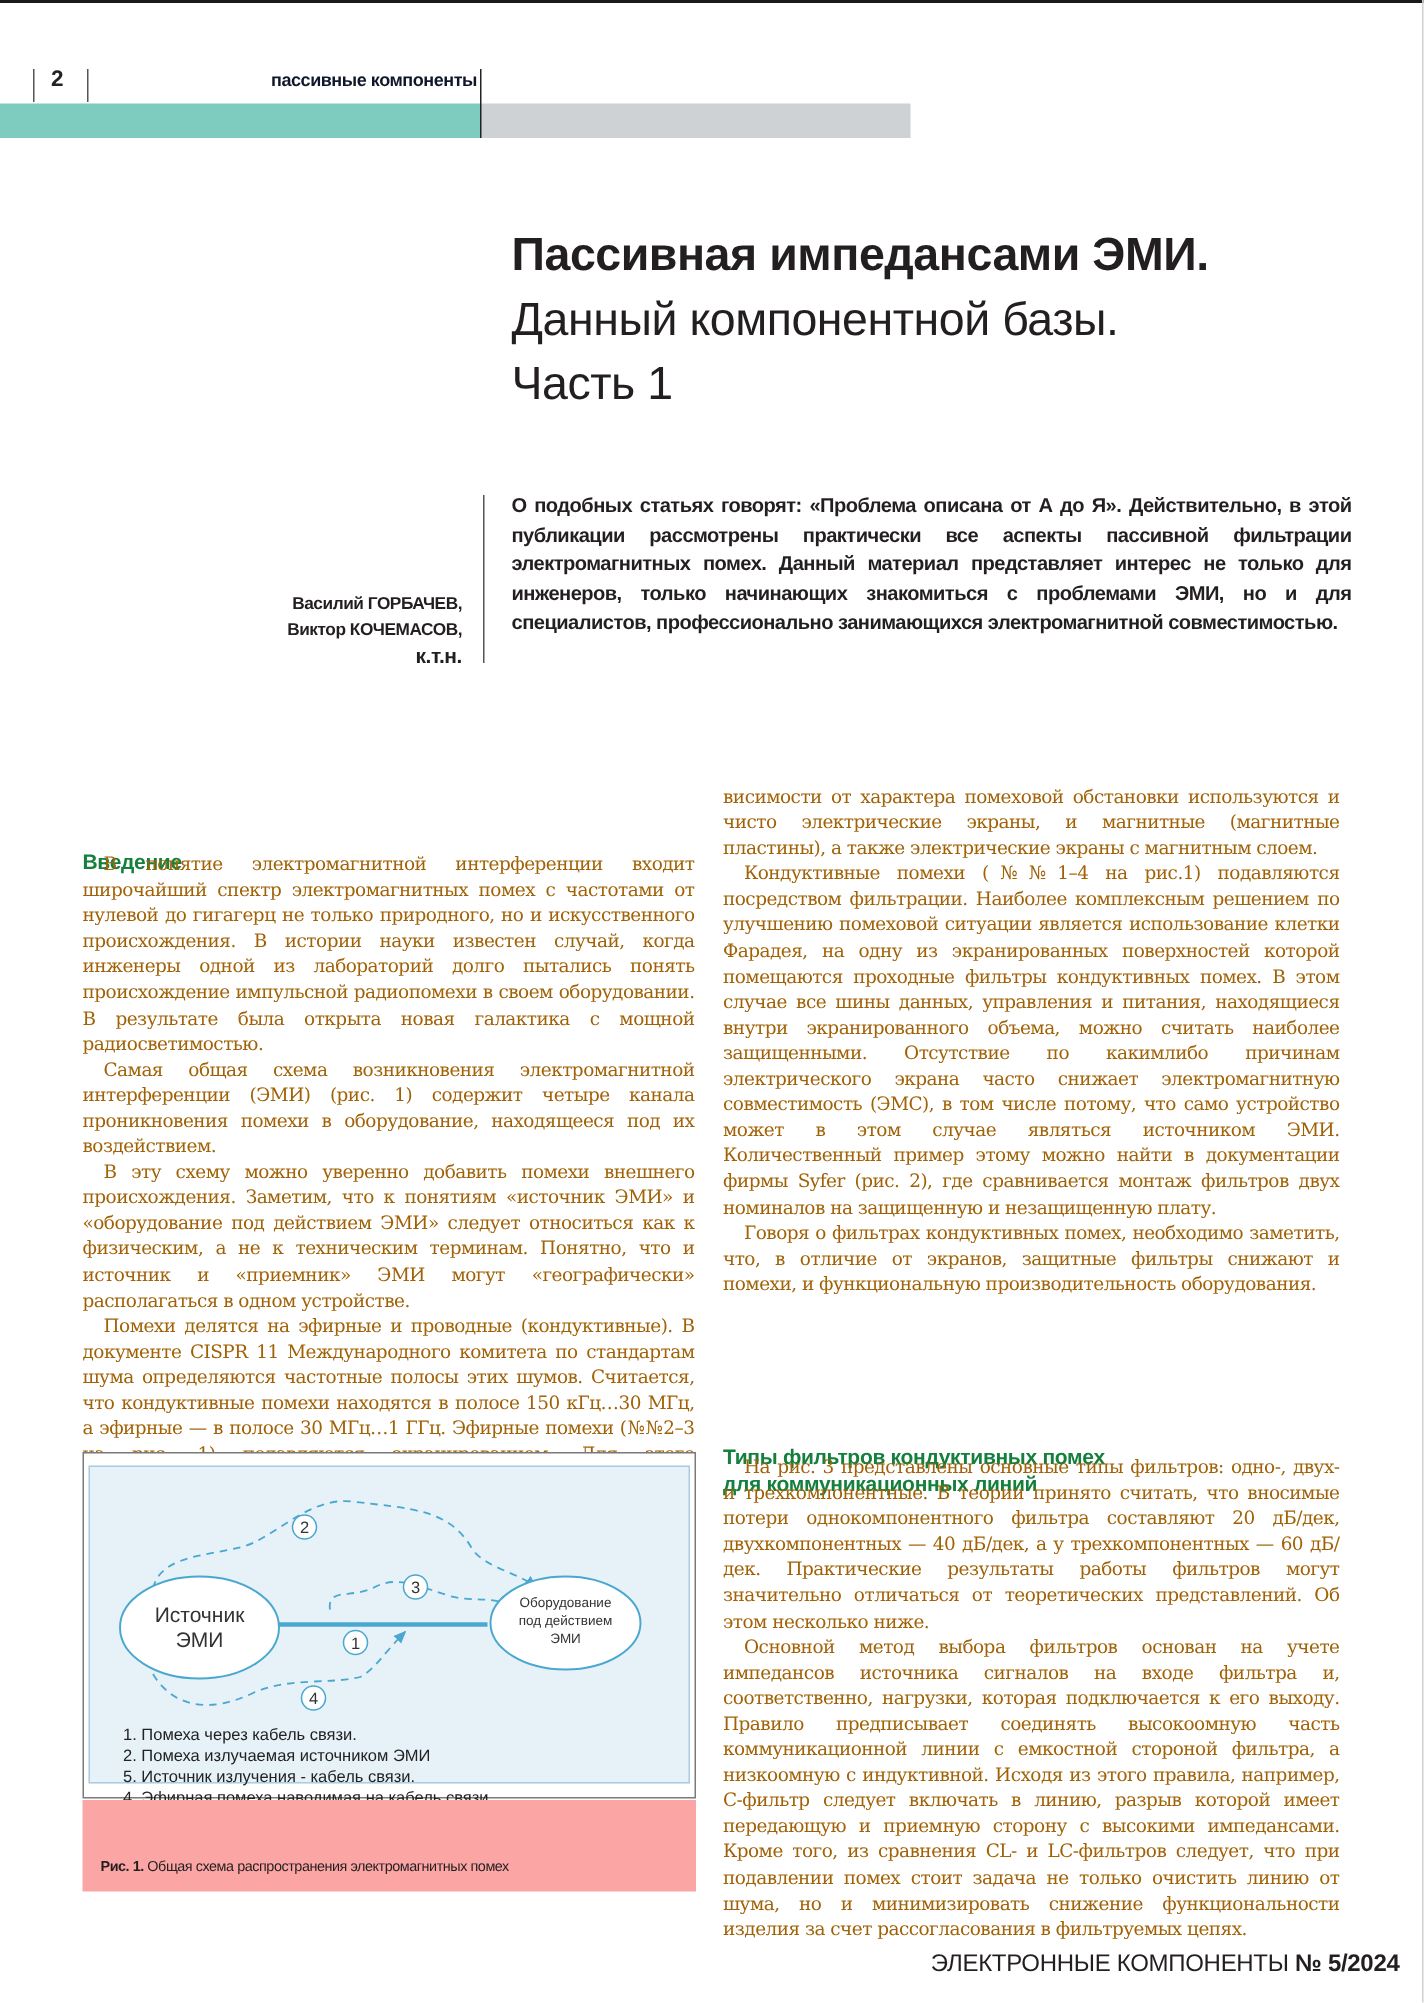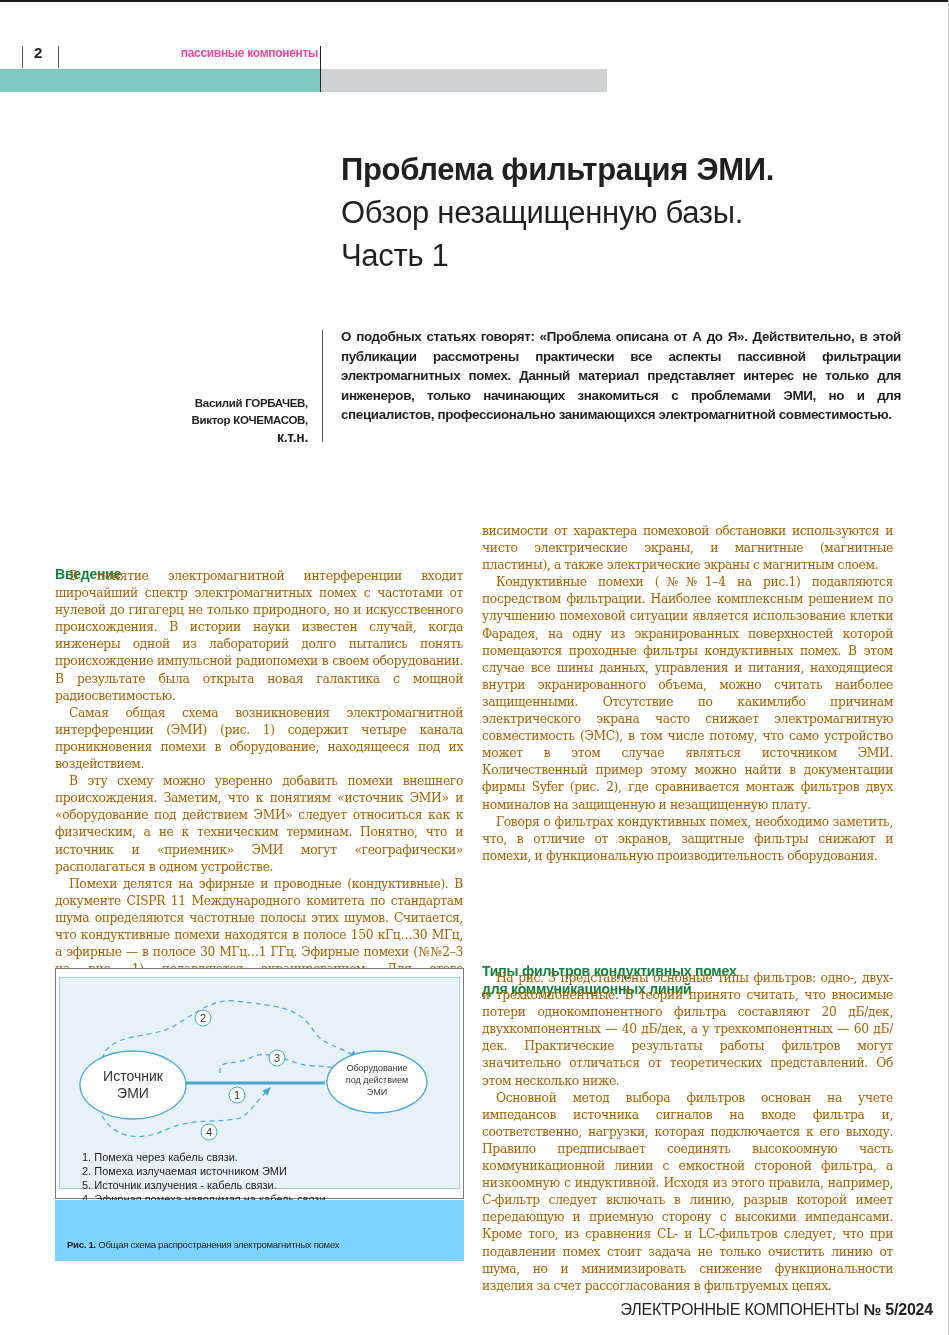--- a/index.html
+++ b/index.html
@@ -7,21 +7,21 @@
       width: 949px; height: 1335px; position: relative; overflow: hidden;
       background: #ffffff; color: #231f20;
       font-family: "DejaVu Serif", serif;
     }
     .topline { position: absolute; left: 0; top: 0; width: 949px; height: 2px; background: #1a1a1a; }
     .rightline { position: absolute; right: 0; top: 0; width: 1px; height: 1335px; background: #d0d0d0; }
 
     
     .hdr-tick { position: absolute; width: 1px; background: #555; }
     .page-num { position: absolute; left: 34px; top: 44px; font-family: "Liberation Sans", sans-serif; font-weight: bold; font-size: 15px; color: #222; }
-    .section-label { position: absolute; left: 140px; top: 46px; width: 178px; text-align: right; font-family: "Liberation Sans", sans-serif; font-weight: bold; font-size: 12px; letter-spacing: -0.3px; color: #ec4899; }
+    .section-label { position: absolute; left: 140px; top: 46px; width: 178px; text-align: right; font-family: "Liberation Sans", sans-serif; font-weight: bold; font-size: 12px; letter-spacing: -0.3px; color: #0f172a; }
     .band-teal { position: absolute; left: 0; top: 69px; width: 321px; height: 23px; background: #7ecbbf; }
     .band-gray { position: absolute; left: 321px; top: 69px; width: 286px; height: 23px; background: #cfd2d4; }
     .band-divider { position: absolute; left: 320px; top: 46px; width: 1px; height: 46px; background: #222; }
 
     
     .title { position: absolute; left: 341px; top: 148px; font-family: "Liberation Sans", sans-serif; color: #231f20; }
     .title .t1 { font-weight: bold; font-size: 31px; line-height: 43px; letter-spacing: -0.3px; }
     .title .t2 { font-size: 31px; line-height: 43px; letter-spacing: -0.3px; }
 
     
@@ -38,21 +38,21 @@
     .col-right { left: 482px; top: 523px; width: 411px; }
     .h2 { position: absolute; font-family: "Liberation Sans", sans-serif; font-weight: bold; font-size: 14px; line-height: 18px; color: #15803d; letter-spacing: -0.2px; margin-top: 43px; }
     .h2-intro { left: 55px; top: 522px; }
     .h2-types { left: 482px; top: 919px; }
     .col-right2 { left: 482px; top: 970px; width: 411px; }
 
     
     .figure { position: absolute; left: 55px; top: 968px; width: 409px; height: 293px; }
     .fig-frame { position: absolute; left: 0; top: 0; width: 407px; height: 229px; border: 1px solid #7a7a7a; background: #ffffff; }
     .fig-inner { position: absolute; left: 3px; top: 8px; width: 399px; height: 210px; background: #e6f1f8; border: 1px solid #a9cde0; }
-    .fig-caption { position: absolute; left: 0; top: 232px; width: 409px; height: 61px; background: #7dd3fc; }
+    .fig-caption { position: absolute; left: 0; top: 232px; width: 409px; height: 61px; background: #fca5a5; }
     .fig-caption .cap { position: absolute; left: 12px; top: 39px; font-family: "Liberation Sans", sans-serif; font-size: 9.6px; color: #231f20; letter-spacing: -0.3px; }
     .fig-caption .cap b { font-weight: bold; }
     .legend { position: absolute; left: 22px; top: 172px; font-family: Liberation Sans, sans-serif; font-size: 11px; line-height: 14px; color: #222; }
     .legend div { white-space: nowrap; }
     svg text { font-family: "Liberation Sans", sans-serif; }
 
     .footer { position: absolute; right: 16px; top: 1301px; font-family: "Liberation Sans", sans-serif; font-size: 16px; color: #231f20; letter-spacing: -0.2px; text-align: right; }
     .footer b { font-weight: bold; }
   </style>
 </head>
@@ -63,22 +63,22 @@
 
 <div class="hdr-tick" style="left:22px;top:46px;height:22px;"></div>
 <div class="hdr-tick" style="left:58px;top:46px;height:22px;"></div>
 <div class="page-num">2</div>
 <div class="section-label">пассивные компоненты</div>
 <div class="band-teal"></div>
 <div class="band-gray"></div>
 <div class="band-divider"></div>
 
 <div class="title">
-  <div class="t1">Проблема фильтрация ЭМИ.</div>
-  <div class="t2">Обзор незащищенную базы.</div>
+  <div class="t1">Пассивная импедансами ЭМИ.</div>
+  <div class="t2">Данный компонентной базы.</div>
   <div class="t2">Часть 1</div>
 </div>
 
 <div class="authors">
   <div>Василий ГОРБАЧЕВ,</div>
   <div>Виктор КОЧЕМАСОВ,</div>
   <div class="deg">к.т.н.</div>
 </div>
 <div class="lead-bar"></div>
 <div class="lead">О подобных статьях говорят: «Проблема описана от А до Я». Действительно, в этой публикации рассмотрены практически все аспекты пассивной фильтрации электромагнитных помех. Данный материал представляет интерес не только для инженеров, только начинающих знакомиться с проблемами ЭМИ, но и для специалистов, профессионально занимающихся электромагнитной совместимостью.</div>

